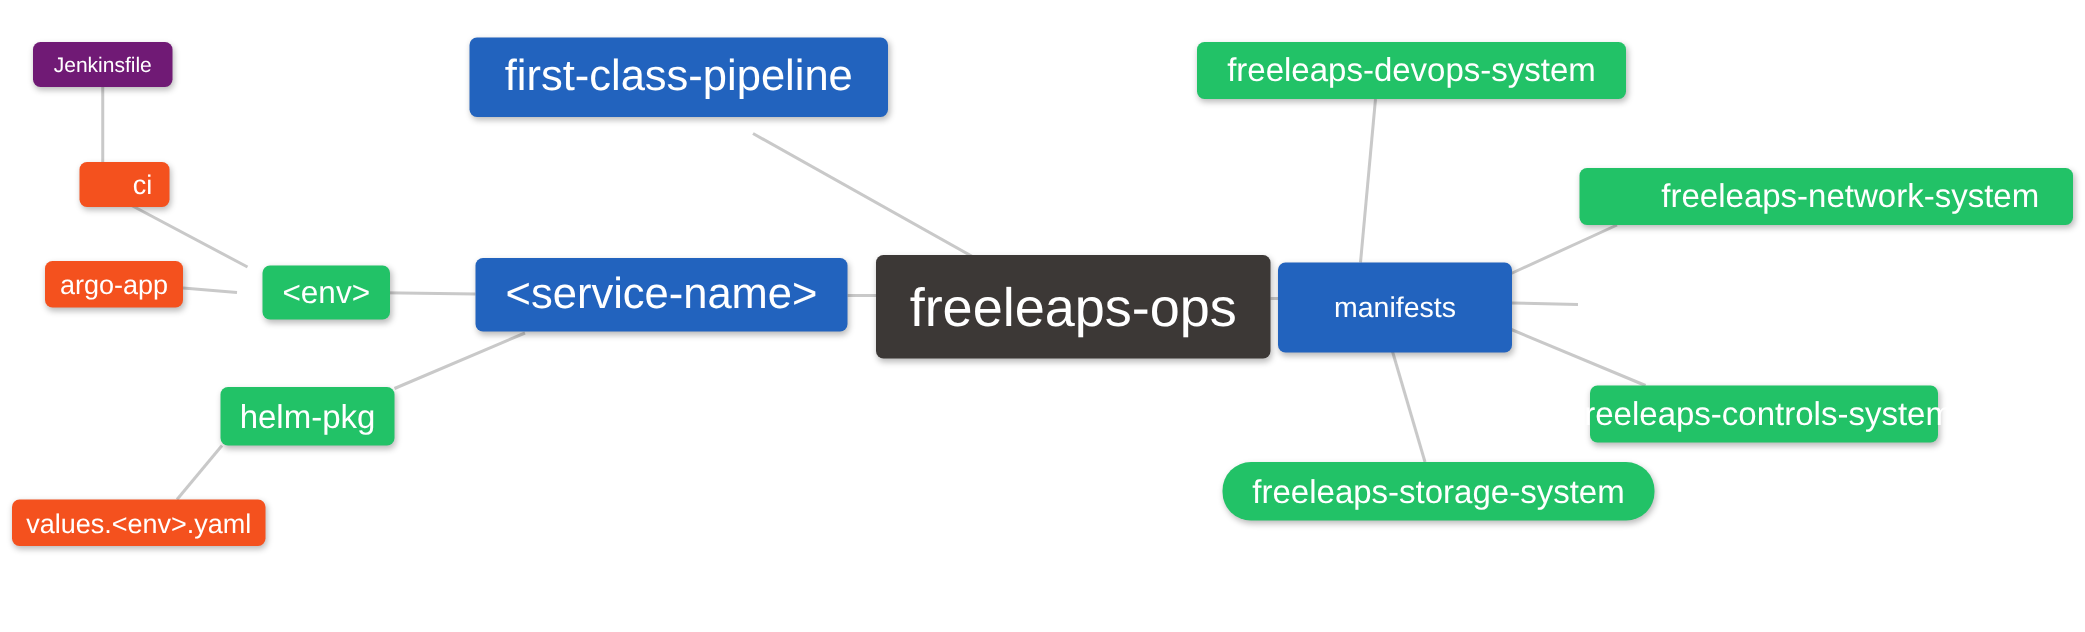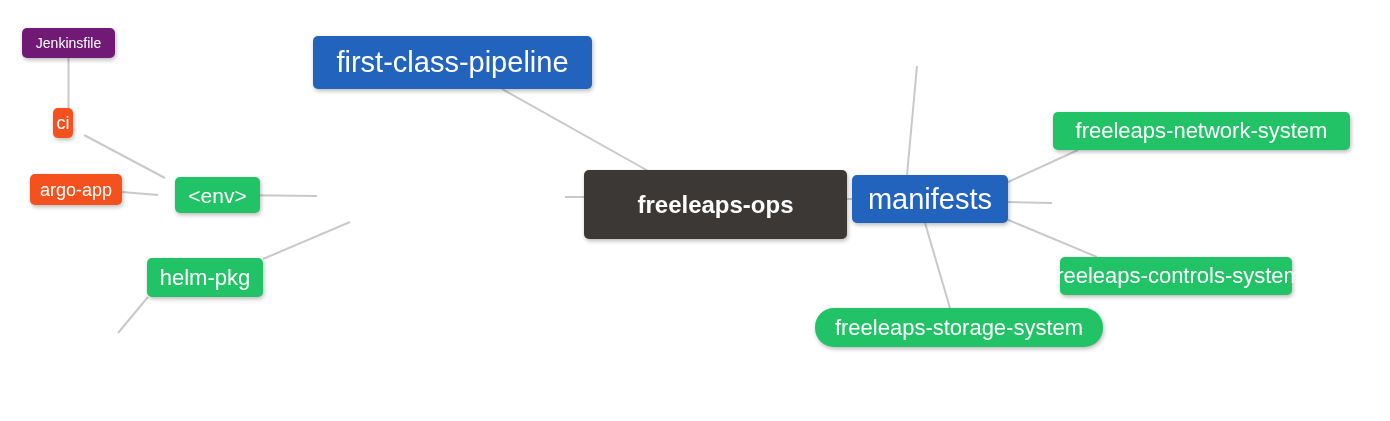--- a/index.html
+++ b/index.html
@@ -44,39 +44,42 @@
     <line x1="565" y1="197" x2="584" y2="197"></line>
     <line x1="502" y1="89" x2="650" y2="172"></line>
     <line x1="847" y1="199" x2="852" y2="199"></line>
     <line x1="907" y1="175" x2="917" y2="66"></line>
     <line x1="1006" y1="183" x2="1078" y2="150"></line>
     <line x1="1008" y1="202" x2="1052" y2="203"></line>
     <line x1="1006" y1="219" x2="1097" y2="257"></line>
     <line x1="925" y1="223" x2="950" y2="308"></line>
   </svg>
 
-  <div class="node lvl-root" style="left:584px;top:170px;width:263px;height:69px;font-size:24px;font-weight:bold;">freeleaps-ops</div>
+  <div class="node lvl-root" style="left:584px;top:170px;width:263px;height:69px;font-size:36px;">freeleaps-ops</div>
 
-  <div class="node lvl-1" style="left:313px;top:36px;width:279px;height:53px;font-size:29px;">first-class-pipeline</div>
+  <div class="node lvl-1" style="left:313px;top:25px;width:279px;height:53px;font-size:29px;">first-class-pipeline</div>
 
+  <div class="node lvl-1" style="left:317px;top:172px;width:248px;height:49px;font-size:29px;">&lt;service-name&gt;</div>
 
-  <div class="node lvl-1" style="left:852px;top:175px;width:156px;height:48px;font-size:29px;">manifests</div>
+  <div class="node lvl-1" style="left:852px;top:175px;width:156px;height:60px;font-size:19px;">manifests</div>
 
   <div class="node lvl-2" style="left:158px;top:177px;width:85px;height:36px;font-size:21px;margin-left:17px;">&lt;env&gt;</div>
 
   <div class="node lvl-2" style="left:147px;top:258px;width:116px;height:39px;font-size:22px;">helm-pkg</div>
 
   <div class="node lvl-3" style="left:30px;top:174px;width:92px;height:31px;font-size:18px;">argo-app</div>
 
-  <div class="node lvl-3" style="left:53px;top:108px;width:20px;height:30px;font-size:18px;">ci</div>
+  <div class="node lvl-3" style="left:53px;top:108px;width:36px;height:30px;font-size:18px;padding-left:24px;">ci</div>
 
+  <div class="node lvl-3" style="left:8px;top:333px;width:169px;height:31px;font-size:18px;">values.&lt;env&gt;.yaml</div>
 
   <div class="node lvl-4" style="left:22px;top:28px;width:93px;height:30px;font-size:14px;">Jenkinsfile</div>
 
+  <div class="node lvl-2" style="left:798px;top:28px;width:286px;height:38px;font-size:22px;">freeleaps-devops-system</div>
 
-  <div class="node lvl-2" style="left:1053px;top:112px;width:297px;height:38px;font-size:22px;">freeleaps-network-system</div>
+  <div class="node lvl-2" style="left:1053px;top:112px;width:297px;height:38px;font-size:22px;padding-left:32px;">freeleaps-network-system</div>
 
 
   <div class="node lvl-2" style="left:1060px;top:257px;width:232px;height:38px;font-size:22px;">freeleaps-controls-system</div>
 
   <div class="node lvl-2" style="left:815px;top:308px;width:288px;height:39px;font-size:22px;border-radius:19px;">freeleaps-storage-system</div>
 
 </div>
 
 </body></html>

